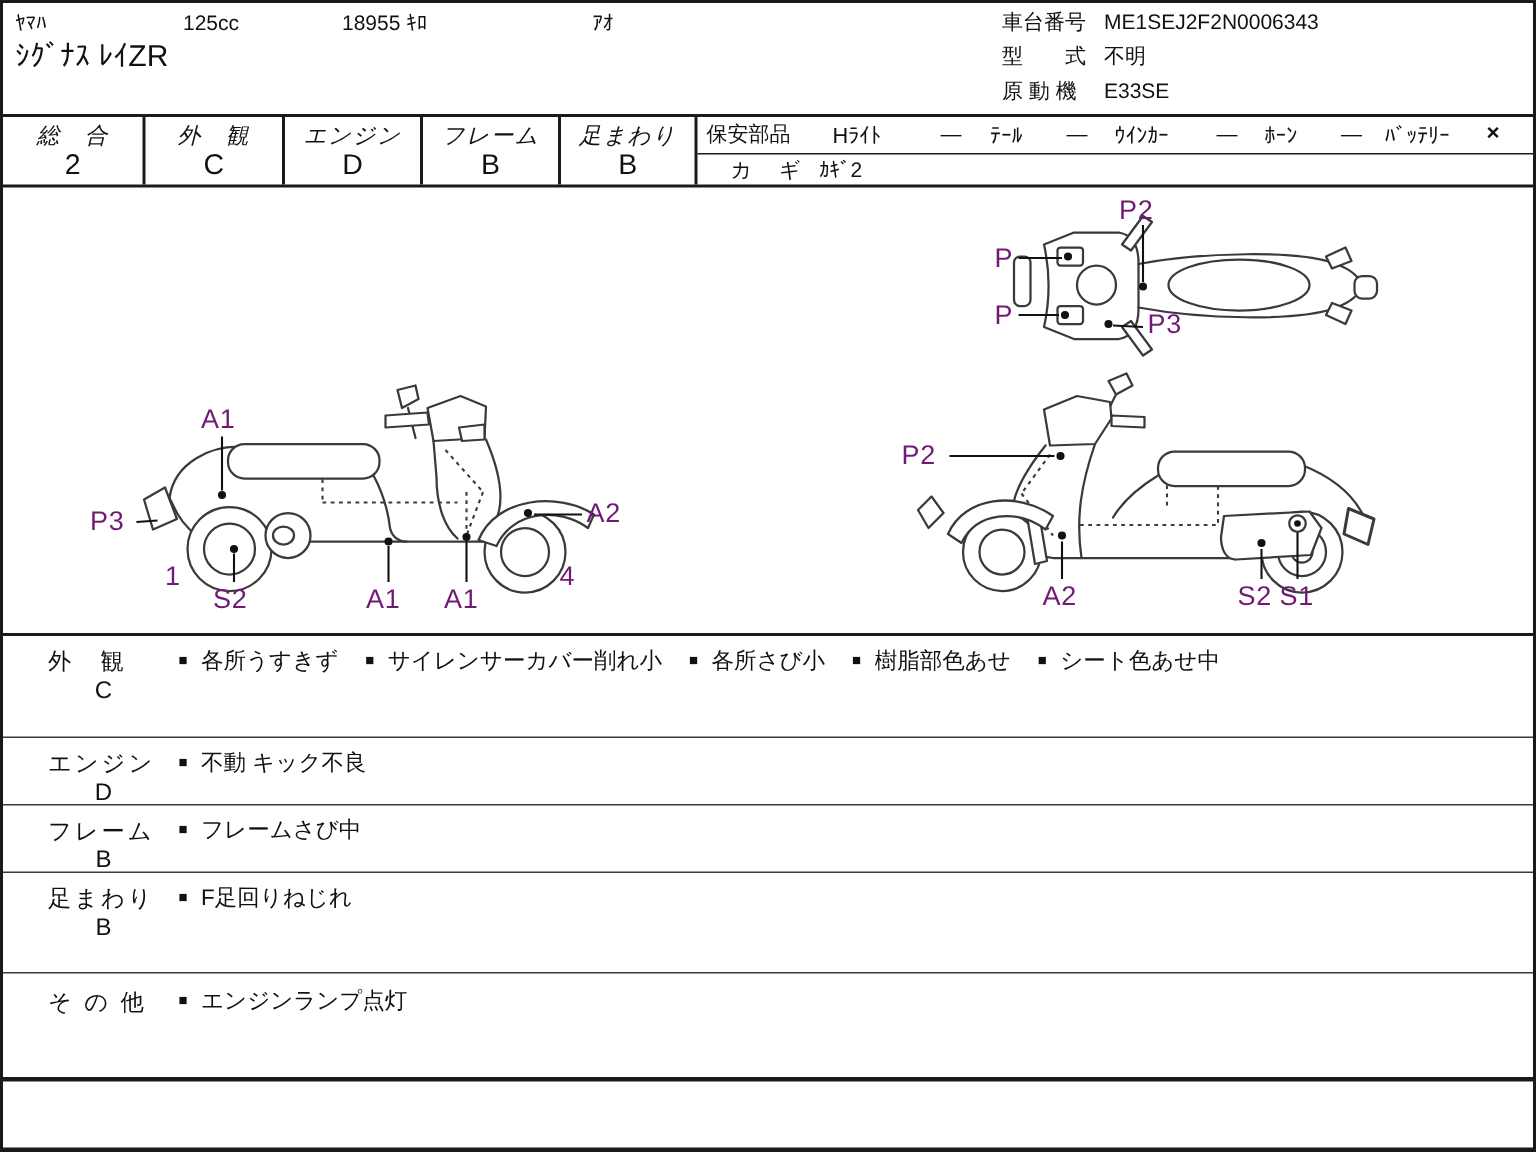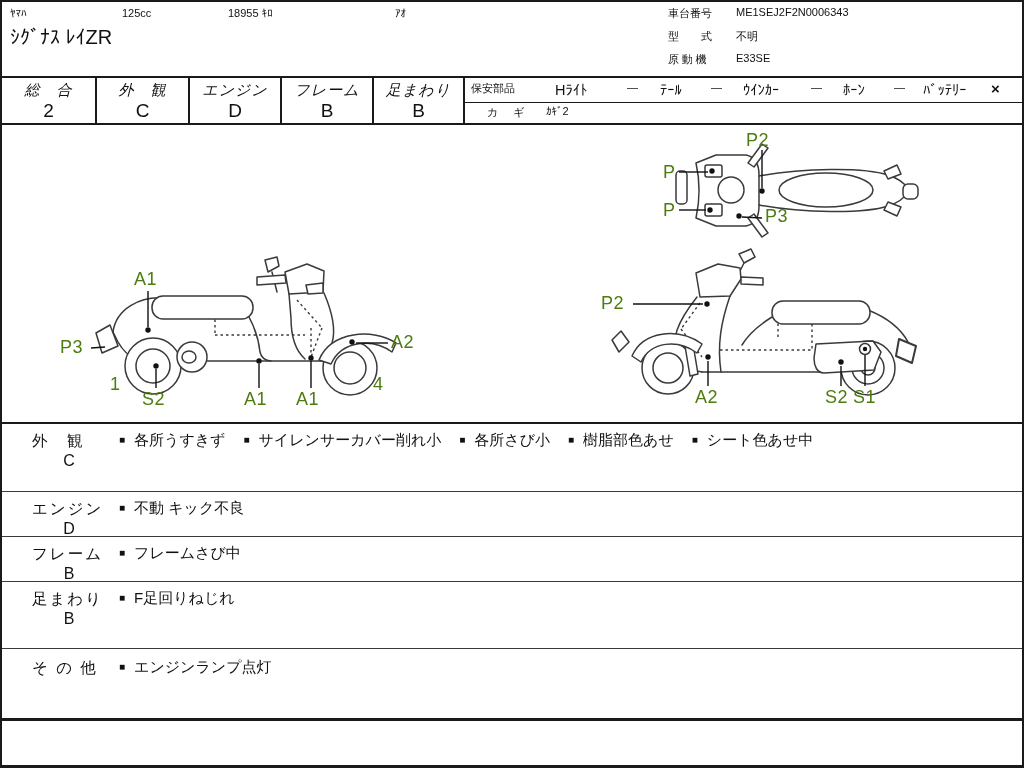--- a/index.html
+++ b/index.html
@@ -3,31 +3,31 @@
 <meta charset="utf-8">
 <style>
   html,body{margin:0;padding:0;background:#e8e8e8;}
   .sheet{
     position:relative;width:1024px;height:768px;box-sizing:border-box;
     background:#fff;border:2px solid #1a1a1a;border-bottom-width:3px;
     font-family:"Liberation Sans","DejaVu Sans",sans-serif;color:#111;
     overflow:hidden;
   }
   .abs{position:absolute;white-space:nowrap;}
-  .fs15{font-size:11px;}
+  .fs15{font-size:14px;}
   
   .ratings{position:absolute;left:0;top:74px;width:1020px;height:49px;box-sizing:border-box;
     border-top:2px solid #1a1a1a;border-bottom:2px solid #1a1a1a;}
   .rcell{position:absolute;top:0;height:45px;border-right:2px solid #1a1a1a;text-align:center;box-sizing:border-box;}
   .rlabel{font-size:15px;margin-top:3px;letter-spacing:1px;font-style:italic;}
   .rgrade{font-size:19px;margin-top:0;}
   .sep{position:absolute;background:#1a1a1a;}
   
   .diagram{position:absolute;left:0;top:123px;width:1020px;height:297px;}
-  .dlabel{position:absolute;font-size:18px;letter-spacing:0.5px;color:#4d7c0f;}
+  .dlabel{position:absolute;font-size:18px;letter-spacing:0.5px;color:#701a75;}
   svg .ln{stroke:#3a3a3a;stroke-width:1.5;fill:none;stroke-linecap:round;stroke-linejoin:round;}
   svg .w{fill:#fff;}
   svg .d{stroke:#3a3a3a;stroke-width:1.4;fill:none;stroke-dasharray:2.5 3;}
   svg .lead{stroke:#111;stroke-width:1.4;}
   svg .dot{fill:#111;stroke:none;}
   
   .rule{position:absolute;left:0;width:1020px;background:#1a1a1a;}
   .sec{position:absolute;left:0;width:1020px;box-sizing:border-box;}
   .sec + .sec{border-top:1px solid #3a3a3a;}
   .cat{position:absolute;left:30px;top:7px;font-size:15.5px;letter-spacing:2px;}
@@ -44,21 +44,21 @@
     <div class="abs fs15" style="left:8px;top:5px;">ﾔﾏﾊ</div>
     <div class="abs fs15" style="left:120px;top:5px;">125cc</div>
     <div class="abs fs15" style="left:226px;top:5px;">18955 ｷﾛ</div>
     <div class="abs fs15" style="left:393px;top:5px;">ｱｵ</div>
     <div class="abs" style="left:8px;top:24px;font-size:20px;text-align:right;">ｼｸﾞﾅｽ ﾚｲZR</div>
 
     <div class="abs fs15" style="left:666px;top:4px;">車台番号</div>
     <div class="abs fs15" style="left:734px;top:4px;">ME1SEJ2F2N0006343</div>
     <div class="abs fs15" style="left:666px;top:27px;">型　　式</div>
     <div class="abs fs15" style="left:734px;top:27px;">不明</div>
-    <div class="abs fs15" style="left:666px;top:50px;font-family:Liberation Serif, serif;">原 動 機</div>
+    <div class="abs fs15" style="left:666px;top:50px;">原 動 機</div>
     <div class="abs fs15" style="left:734px;top:50px;">E33SE</div>
   </div>
 
   <div class="ratings">
     <div class="rcell" style="left:0;width:95px;">
       <div class="rlabel">総　合</div>
       <div class="rgrade">2</div>
     </div>
     <div class="rcell" style="left:95px;width:93px;">
       <div class="rlabel">外　観</div>

